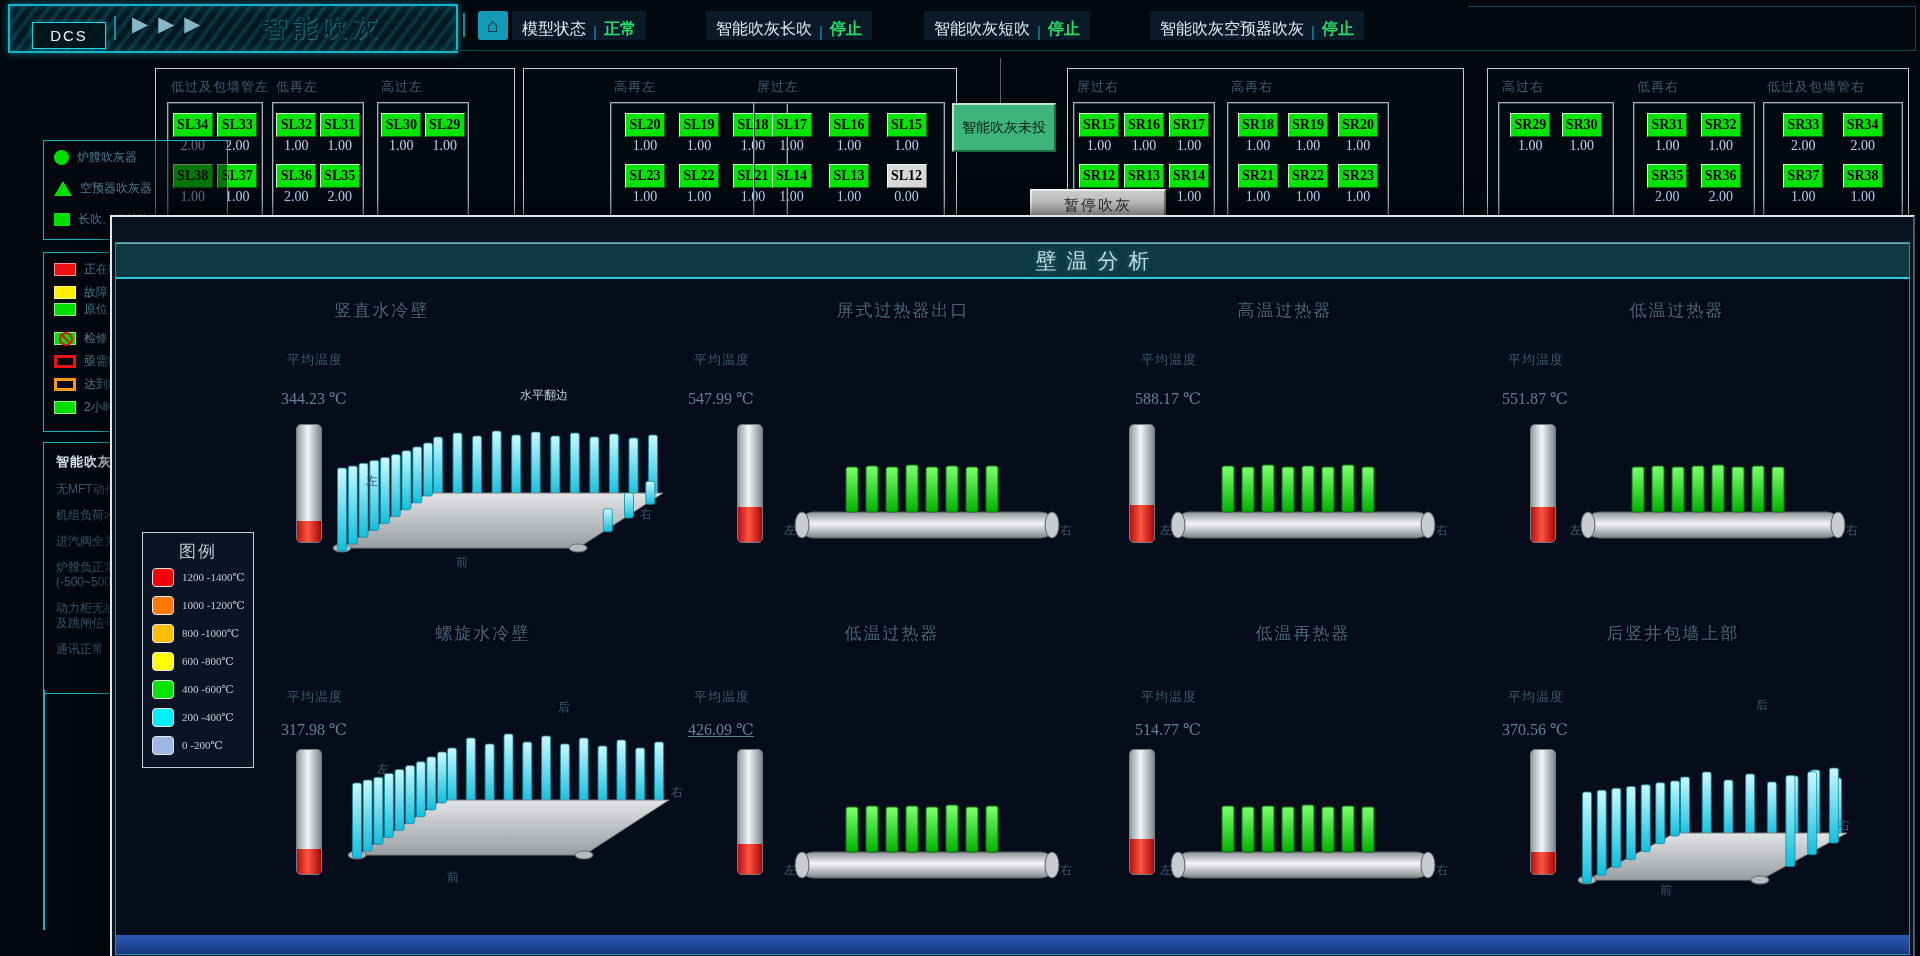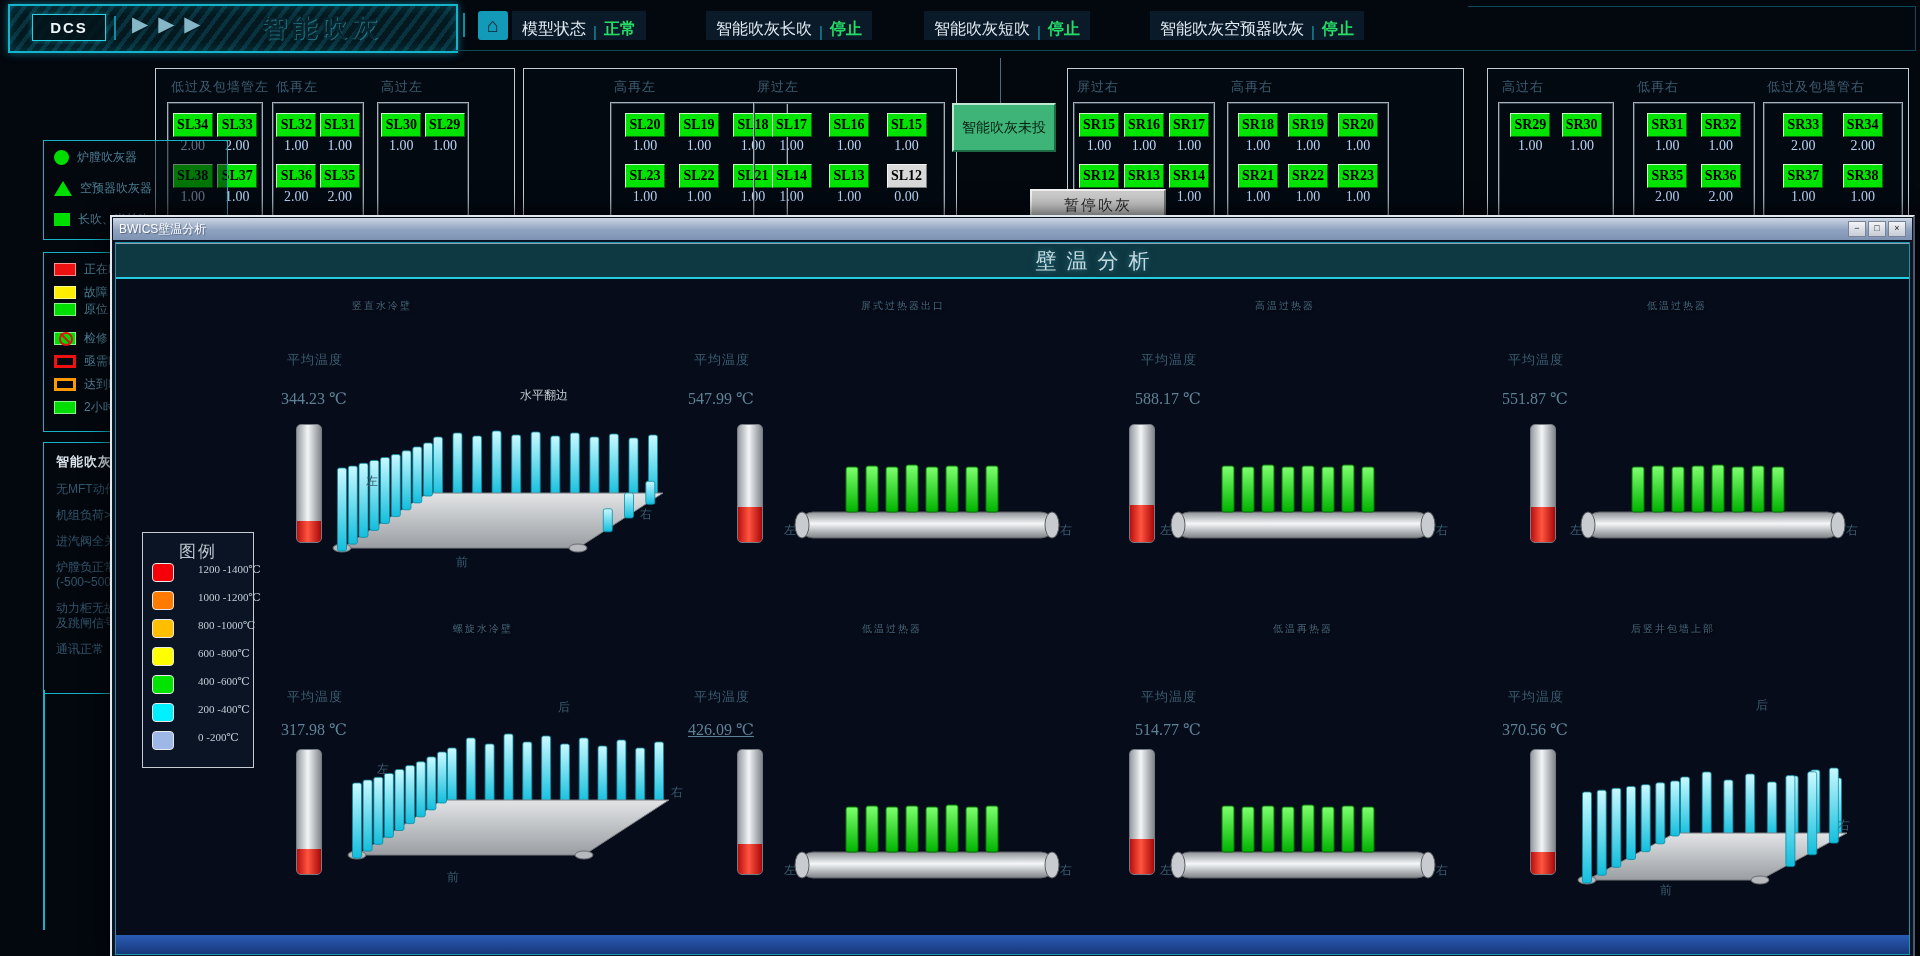--- a/index.html
+++ b/index.html
@@ -3,22 +3,22 @@
 <meta charset="utf-8">
 <style>
   html,body{margin:0;padding:0;background:#02060b;}
   .screen{position:relative;width:1920px;height:956px;overflow:hidden;background:#03070e;
     font-family:"Liberation Sans","DejaVu Sans",sans-serif;}
 
   
   .hatch-box{position:absolute;left:8px;top:4px;width:446px;height:45px;border:2px solid #14b4cc;
     box-shadow:0 0 8px rgba(20,190,215,.55), inset 0 0 12px rgba(20,190,215,.25);
     background:repeating-linear-gradient(127deg,rgba(22,150,175,.30) 0 4px,rgba(4,26,33,.92) 4px 10px);}
-  .dcs-btn{position:absolute;left:22px;top:8px;width:72px;height:25px;line-height:25px;text-align:center;
-    border:1px solid #23d2e4;color:#eef6f8;font-size:15px;font-weight:bold;letter-spacing:2px;
+  .dcs-btn{position:absolute;left:22px;top:16px;width:72px;height:25px;line-height:25px;text-align:center;
+    border:1px solid #23d2e4;color:#eef6f8;font-size:15px;font-weight:normal;letter-spacing:2px;
     background:rgba(3,20,26,.85);box-shadow:0 0 5px rgba(30,200,220,.5);}
   .arrows{position:absolute;left:122px;top:6px;font-size:21px;color:#86b7c6;letter-spacing:10px;
     text-shadow:1px 1px 1px #041a20;}
   .app-title{position:absolute;left:252px;top:5px;font-size:25px;font-weight:bold;letter-spacing:5px;
     color:#05242d;text-shadow:1px 1px 0 rgba(60,190,210,.45);}
   .home-btn{position:absolute;left:478px;top:11px;width:30px;height:29px;background:#139ab8;border-radius:3px;
     text-align:center;line-height:29px;font-size:20px;color:#03222c;font-weight:bold;}
   .vline{position:absolute;width:2px;background:#0e8ca0;}
   .hline{position:absolute;height:1px;background:#0d4a58;}
   .status-box{position:absolute;top:11px;height:29px;display:flex;align-items:flex-end;background:#0b1a29;
@@ -75,34 +75,34 @@
   .titlebar-text{font-size:12px;color:#fff;text-shadow:1px 1px 1px #55657f;flex:1;}
   .win-btn{width:16px;height:14px;margin-left:2px;background:linear-gradient(180deg,#f2f4f7,#c6ccd6);
     border:1px solid #7b8496;font-size:9px;line-height:12px;text-align:center;color:#222;}
   .pop-content{position:absolute;left:3px;top:25px;right:3px;bottom:3px;background:#060c19;border:1px solid #1b96ac;}
   .pop-band{position:absolute;left:0;top:0;right:0;height:33px;background:#0e3842;border-bottom:2px solid #26ccdf;
     border-top:1px solid #8fa0ae;}
   .pop-heading{text-align:center;line-height:33px;font-size:21px;letter-spacing:10px;color:#c6dade;
     text-shadow:0 0 6px rgba(80,200,230,.5);padding-left:170px;}
   .pop-footer{position:absolute;left:0;right:0;bottom:0;height:19px;
     background:linear-gradient(180deg,#2a5cb4,#17387c);}
-  .sec-title{position:absolute;width:320px;text-align:center;font-size:10px;letter-spacing:2px;color:#46677e;
+  .sec-title{position:absolute;width:320px;text-align:center;font-size:17px;letter-spacing:2px;color:#46677e;
     text-shadow:1px 1px 2px #000;white-space:nowrap;}
   .avg-label{position:absolute;font-size:13px;color:#3b5d6f;letter-spacing:1px;}
   .avg-value{position:absolute;font-size:16px;color:#5d8296;font-family:"Liberation Serif","DejaVu Serif",serif;}
   .therm{position:absolute;width:24px;border:1px solid #767c84;border-radius:5px;
     background:linear-gradient(90deg,#969ca2,#f3f5f7 45%,#82878d);overflow:hidden;}
   .therm-fill{position:absolute;left:0;right:0;bottom:0;
     background:linear-gradient(90deg,#b80f0f,#ff5540 45%,#a80808);}
   .diagram{position:absolute;}
   svg text.dir{fill:#3b5d6f;font-size:12px;font-family:"Liberation Sans",sans-serif;}
   svg text.toplbl{fill:#c4ced4;font-size:12px;font-family:"Liberation Sans",sans-serif;}
   .legend{position:absolute;left:30px;top:315px;width:110px;height:234px;border:1px solid #c6ccd2;background:#0a1424;}
   .legend-title{text-align:center;font-size:17px;color:#b9c6cc;margin-top:7px;letter-spacing:2px;}
-  .legend-row{display:flex;height:28px;padding-left:9px;gap:16px;}
+  .legend-row{display:flex;align-items:center;height:28px;padding-left:9px;}
   .legend-swatch{width:20px;height:17px;border-radius:4px;border:1px solid #e8e8e8;margin-right:8px;flex:none;}
   .legend-label{font-size:11px;color:#c2ced6;font-family:"Liberation Serif","DejaVu Serif",serif;white-space:nowrap;}
 </style>
 </head>
 <body>
 
 <div class="screen">
 
   <div class="hatch-box">
     <div class="dcs-btn">DCS</div>
@@ -429,26 +429,20 @@
         </div>
         <div class="ilk-item">
           <div>通讯正常</div>
         </div>
       </div>
       <div class="cyan-line"></div>
     </div>
 
   <div id="popup-root">
       <div class="popup">
-        <div class="titlebar">
-          <div class="titlebar-text">BWICS壁温分析</div>
-          <div class="win-btn">−</div>
-          <div class="win-btn">□</div>
-          <div class="win-btn">×</div>
-        </div>
         <div class="pop-content">
           <div class="pop-band">
             <div class="pop-heading">壁温分析</div>
           </div>
           <div class="pop-footer"></div>
         </div>
         <div class="sec-title" style="left: 110px; top: 82px;">竖直水冷壁</div>
         <div class="avg-label" style="left: 175px; top: 134px;">平均温度</div>
         <div class="avg-value" style="left: 169px; top: 172px;">344.23 ℃</div>
         <div class="therm" style="left: 184px; top: 207px; height: 117px;">

